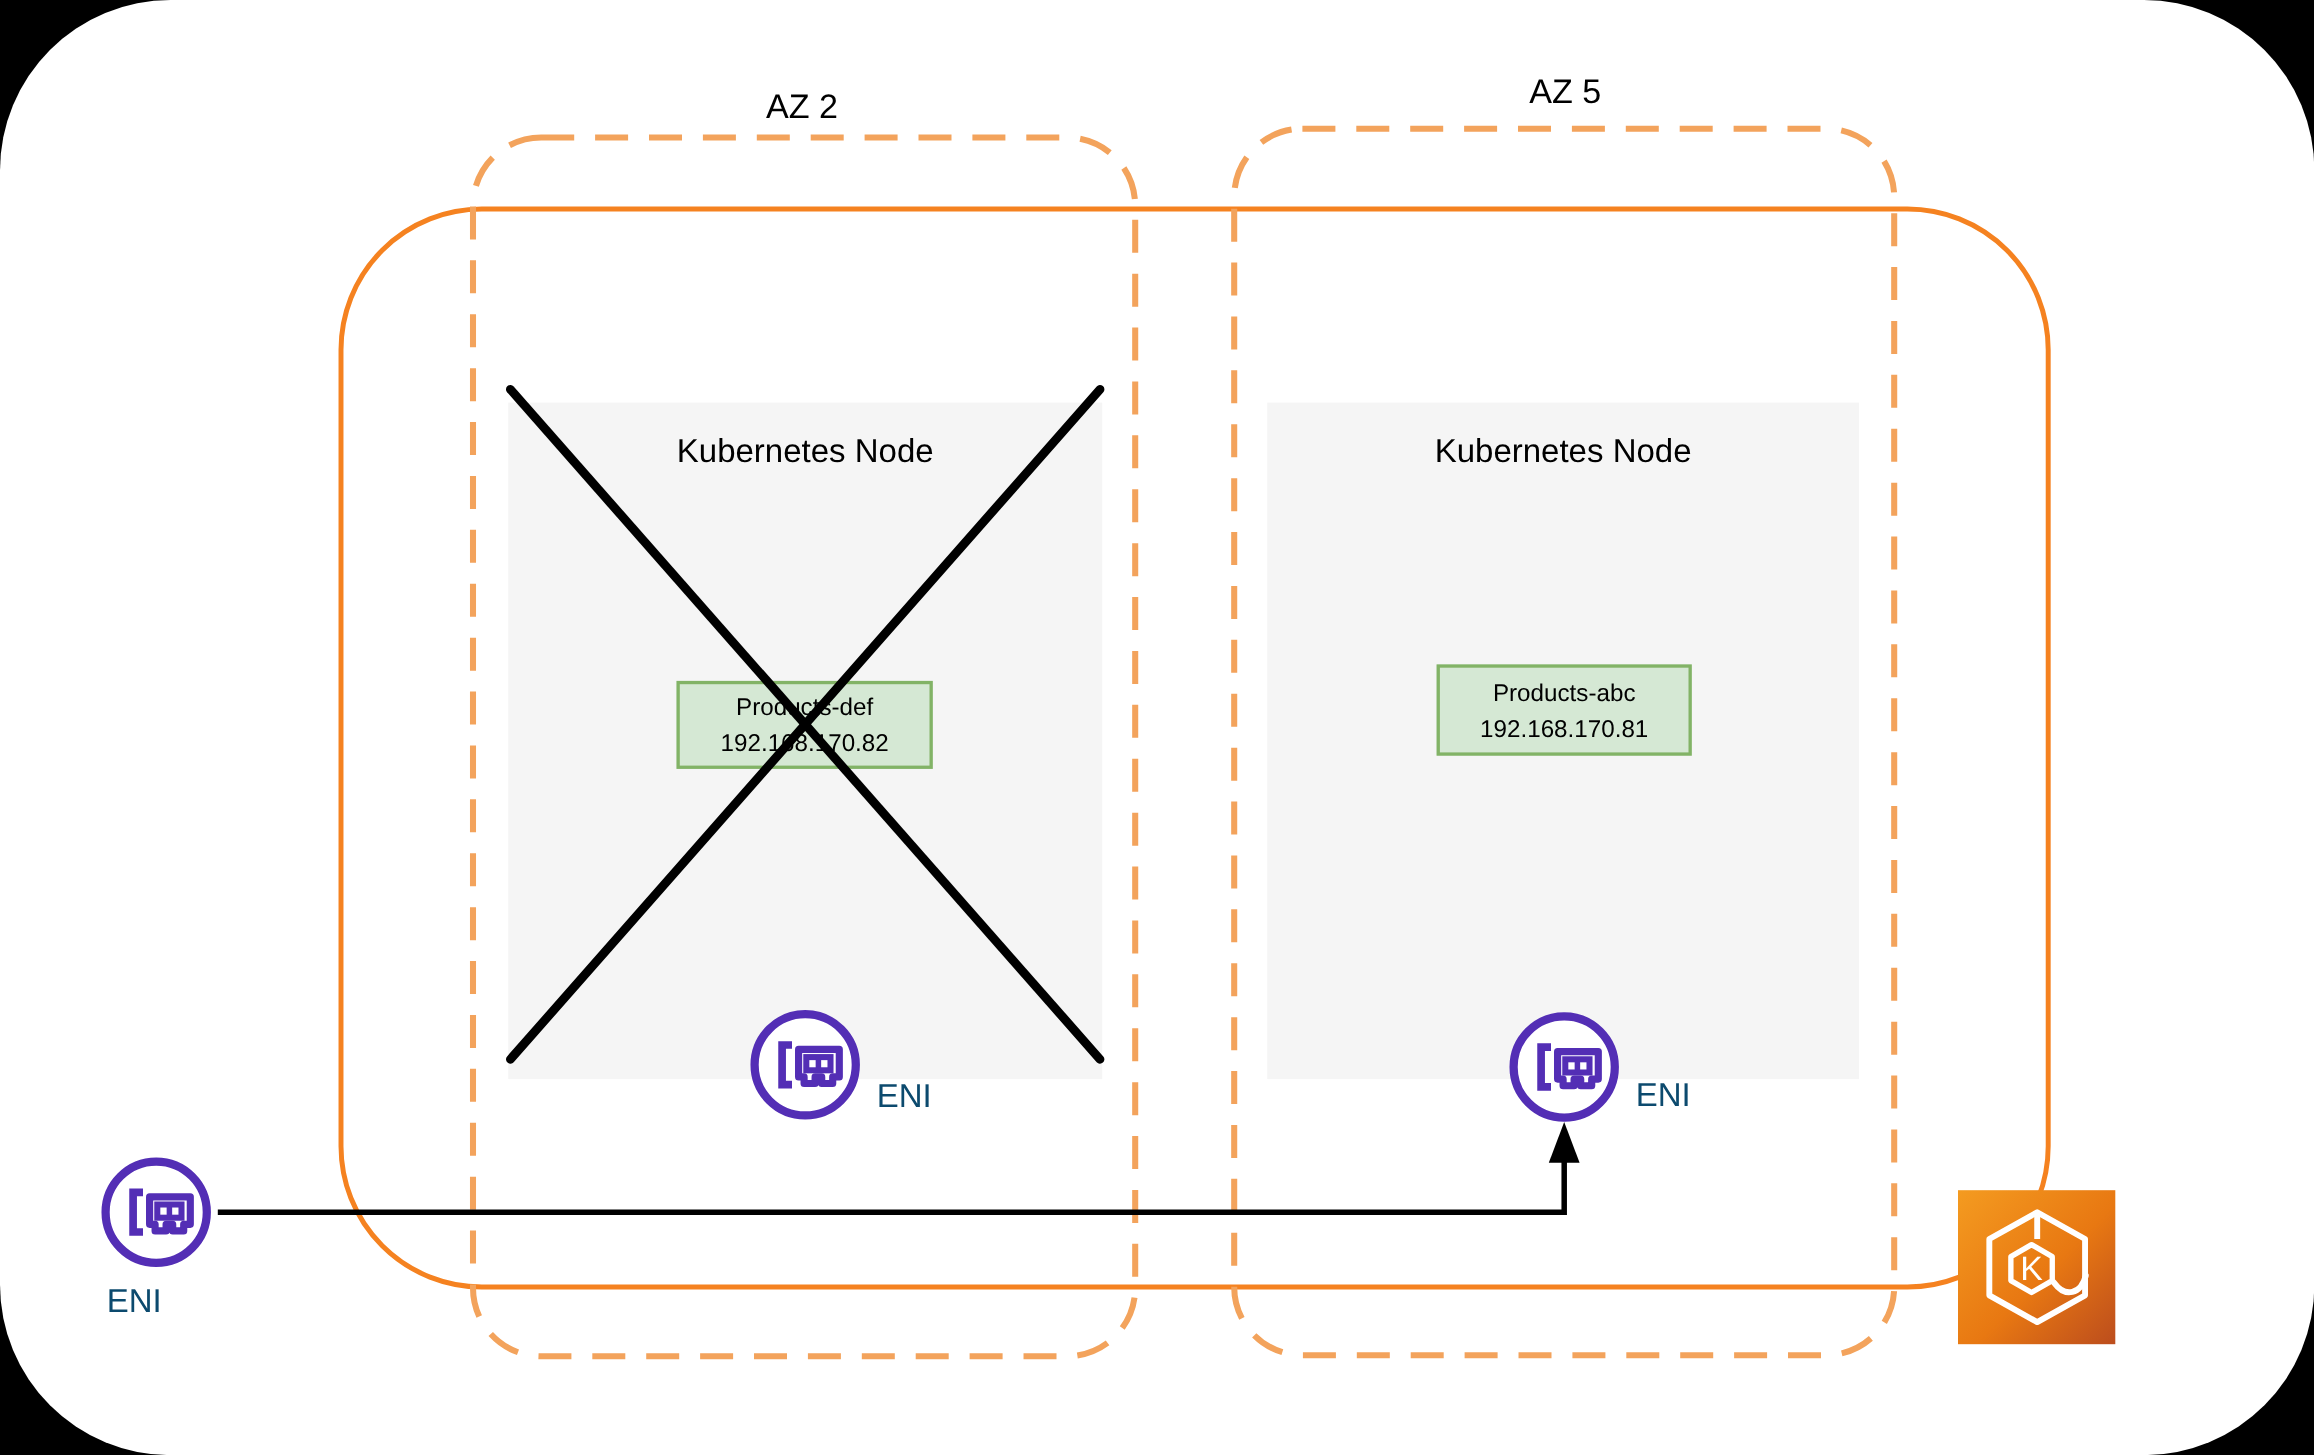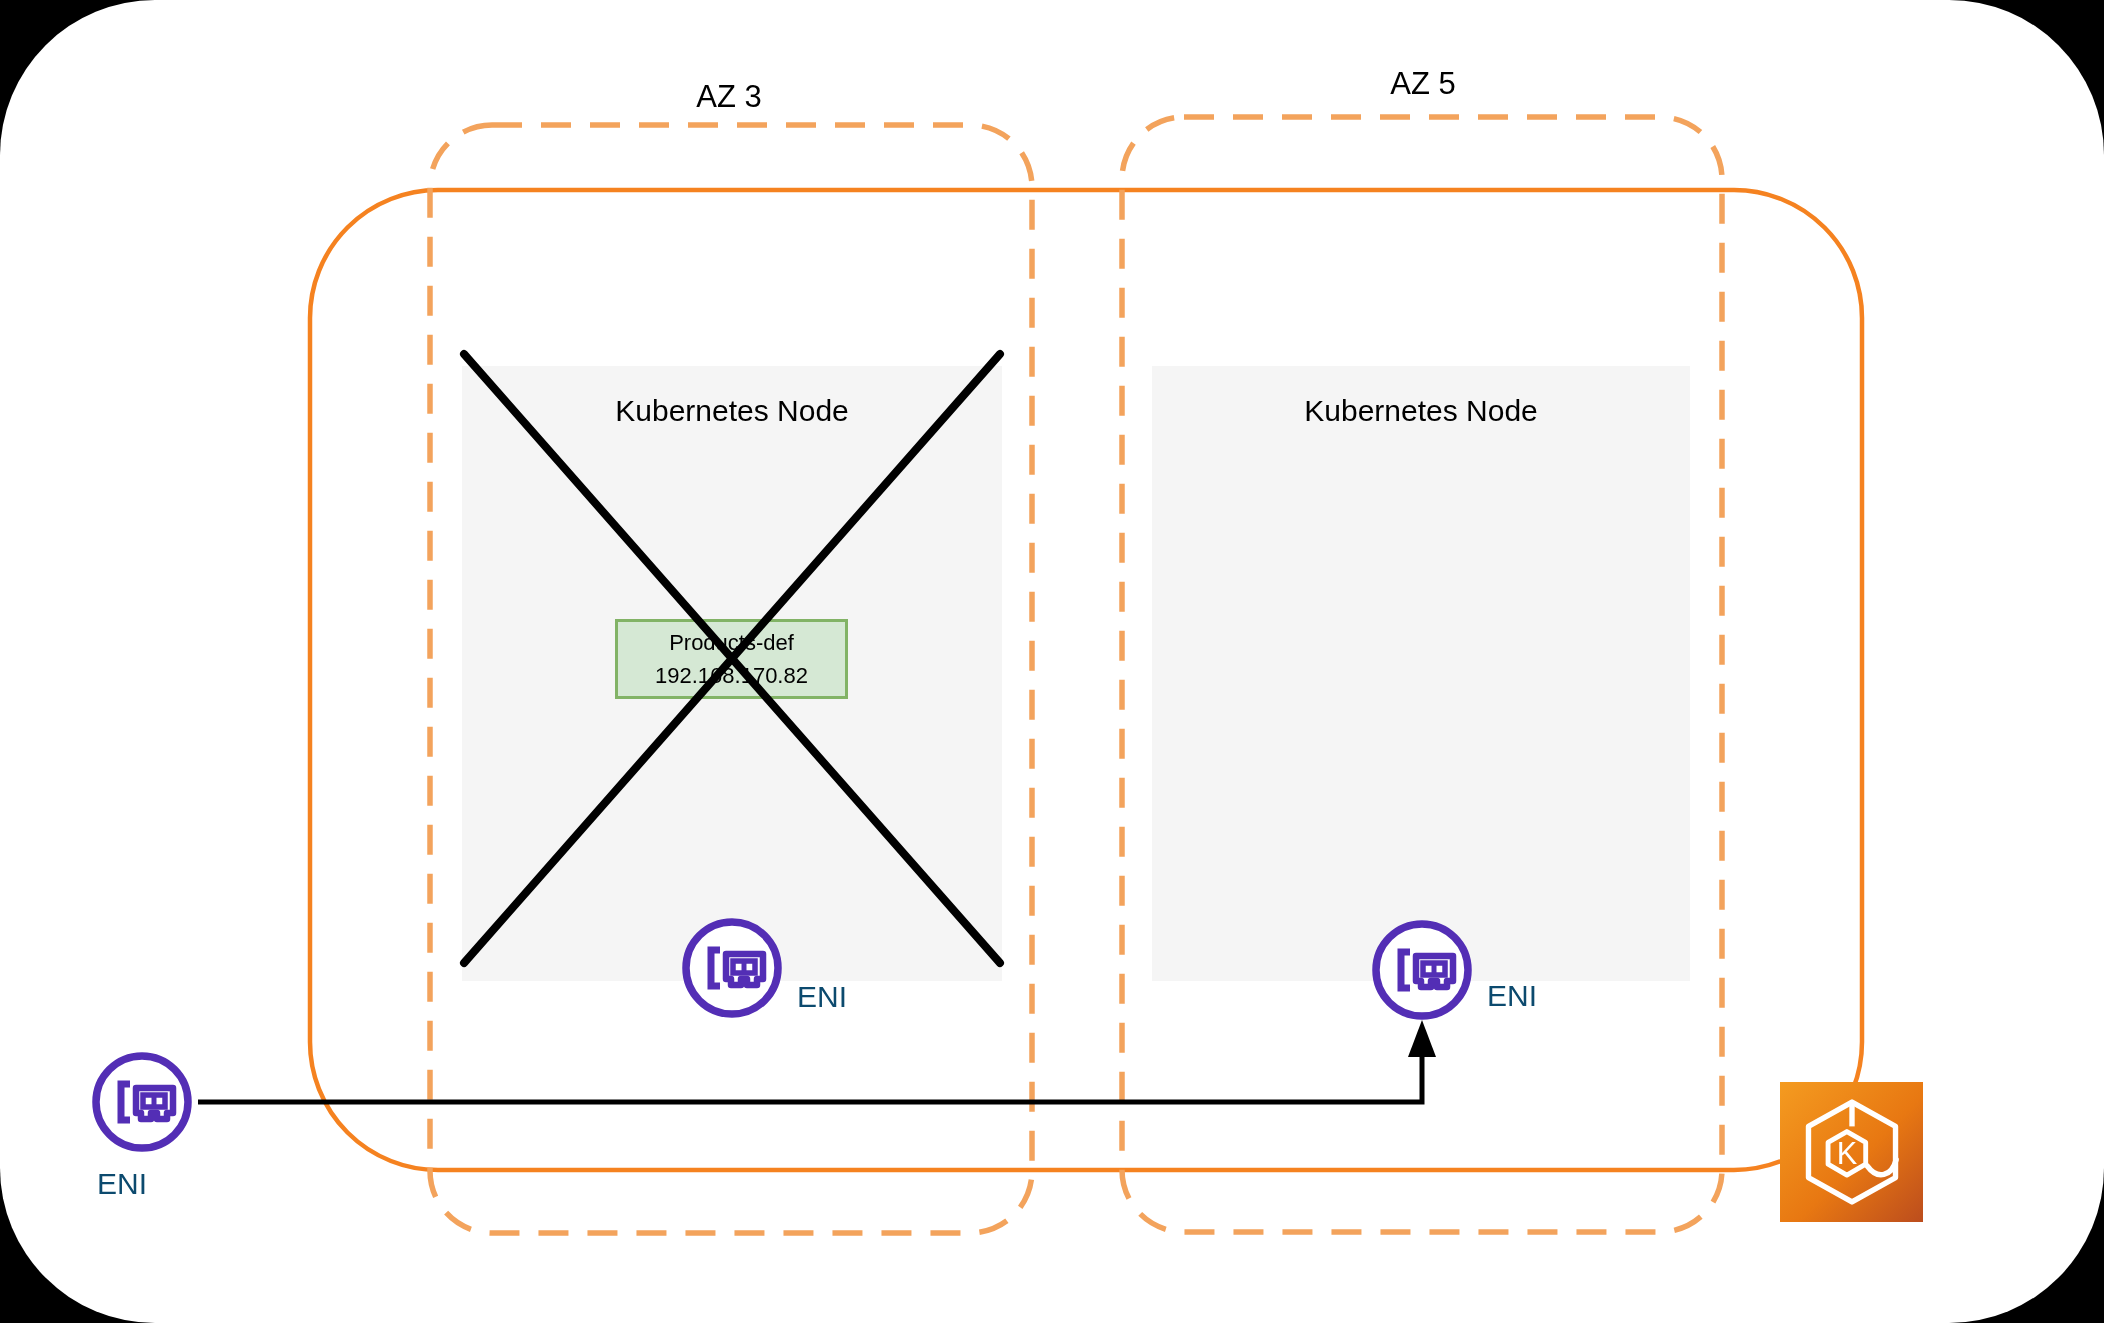--- a/index.html
+++ b/index.html
@@ -91,34 +91,38 @@
     background: linear-gradient(135deg, #F49B20 0%, #E87812 55%, #BC4D1D 100%);
     display: flex; align-items: center; justify-content: center;
   }
 </style>
 </head>
 <body>
 
 <div class="stage">
   <div class="canvas">
 
-    <div class="az-label" style="left:619px; top:79px;">AZ 3</div>
+    <div class="az-label" style="left:619px; top:79px;">AZ 2</div>
     <div class="az-label" style="left:1313px; top:66px;">AZ 5</div>
 
     <div class="node-box node-left">
       <div class="node-title">Kubernetes Node</div>
     </div>
     <div class="node-box node-right">
       <div class="node-title">Kubernetes Node</div>
     </div>
 
 
     <div class="pod pod-left">
       <span>Products-def</span>
       <span>192.168.170.82</span>
+    </div>
+    <div class="pod pod-right">
+      <span>Products-abc</span>
+      <span>192.168.170.81</span>
     </div>
 
     <svg class="wires" width="2104" height="1323" viewBox="0 0 2104 1323">
 
       <rect x="310" y="190" width="1552" height="980" rx="128" fill="none" stroke="#F58220" stroke-width="4.5"></rect>
 
       <rect x="430" y="125" width="602" height="1108" rx="62" fill="none" stroke="#F3A35C" stroke-width="5.5" stroke-dasharray="30 19"></rect>
 
       <rect x="1122" y="117" width="600" height="1115" rx="62" fill="none" stroke="#F3A35C" stroke-width="5.5" stroke-dasharray="30 19"></rect>
 

